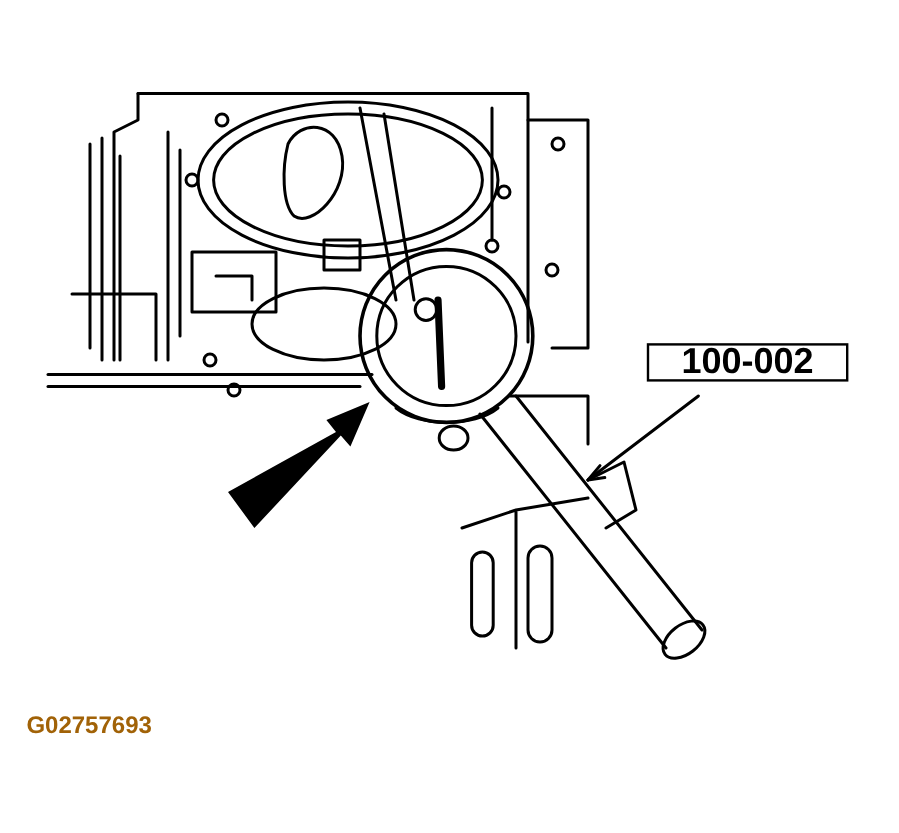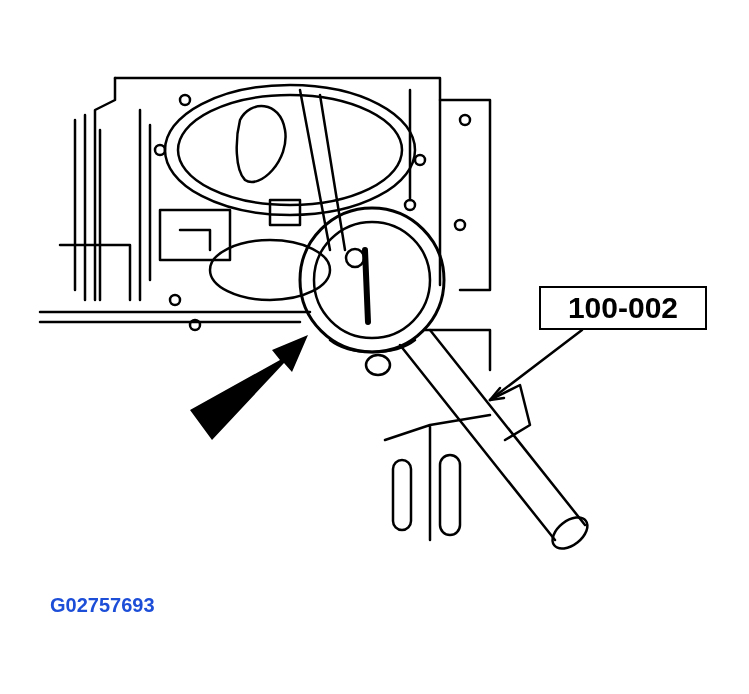--- a/index.html
+++ b/index.html
@@ -1,20 +1,20 @@
 <!DOCTYPE html>
 <html><head>
 <meta charset="utf-8">
 <style>
   html, body { margin:0; padding:0; background:#ffffff; }
   body { width:749px; height:694px; position:relative; overflow:hidden; font-family:"Liberation Sans", sans-serif; }
   #diagram { position:absolute; left:0; top:0; }
-  .label-box { position:absolute; left:539px; top:286px; width:168px; height:44px; border:2px solid #000; background:#fff; box-sizing:border-box;
+  .label-box { position:absolute; left:539px; top:286px; width:168px; height:32px; border:2px solid #000; background:#fff; box-sizing:border-box;
     display:flex; align-items:center; justify-content:center; font-size:30px; color:#000; font-weight:bold; }
-  .figure-id { position:absolute; left:50px; top:594px; font-size:20px; color:#1d4ed8; font-weight:bold; }
+  .figure-id { position:absolute; left:22px; top:594px; font-size:20px; color:#a16207; font-weight:bold; }
 </style>
 </head>
 <body>
 
 <svg id="diagram" width="749" height="694" viewBox="0 0 749 694">
   <g fill="none" stroke="#000" stroke-width="2.5" stroke-linecap="round" stroke-linejoin="round">
 
     <g>
       <path d="M115 78 L440 78 L440 100 L490 100 L490 290 L460 290"></path>
       <path d="M115 78 L115 100 L95 110 L95 300"></path>

